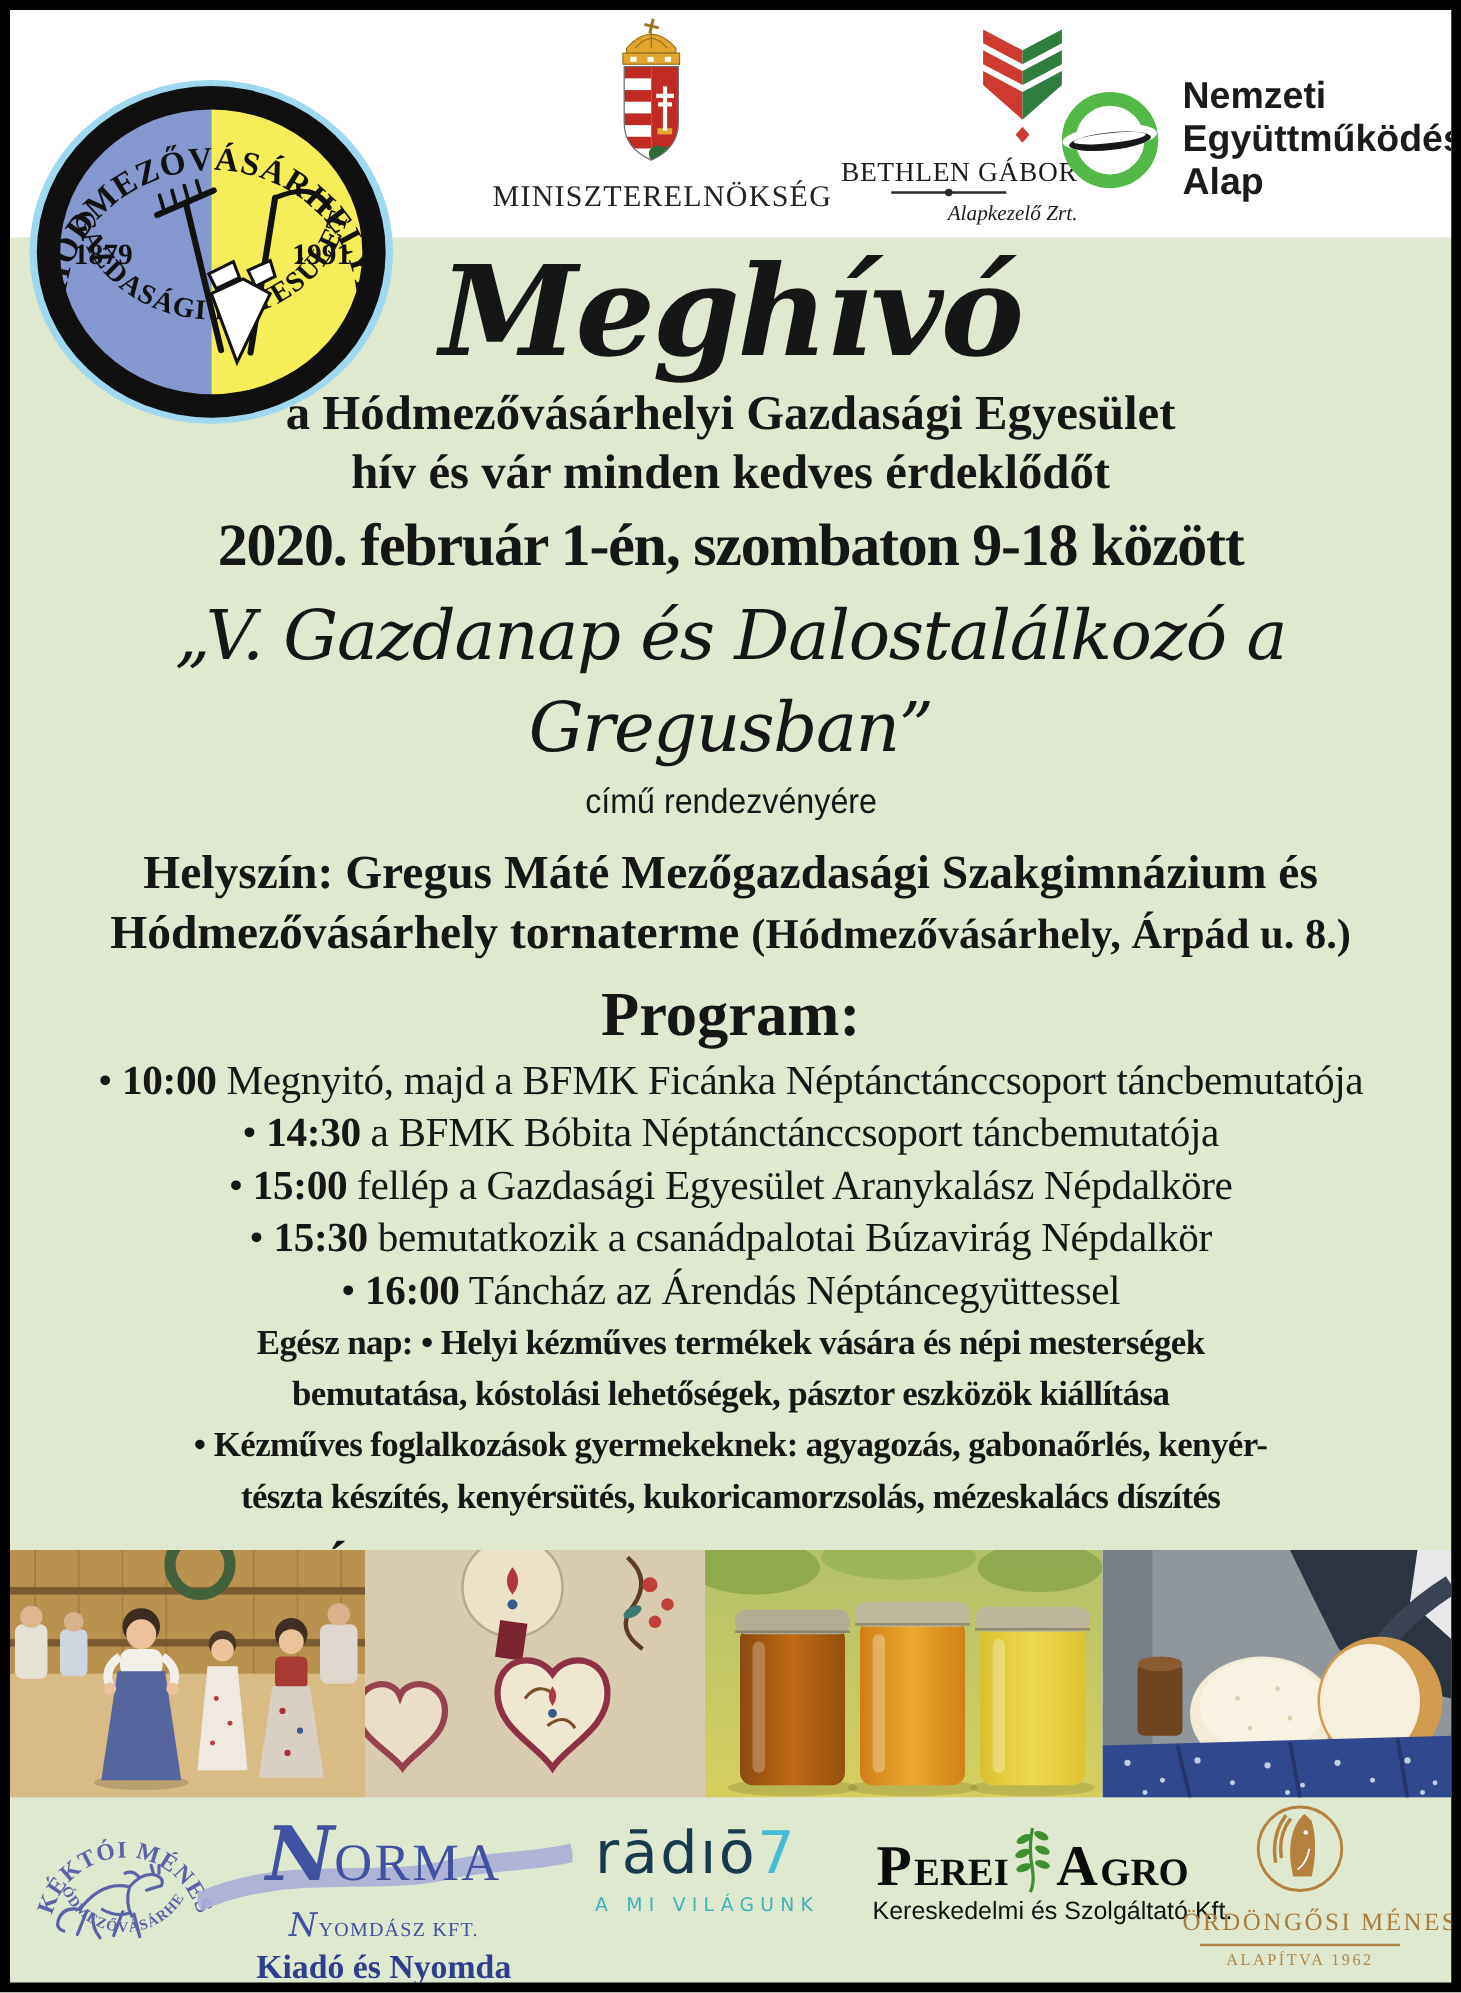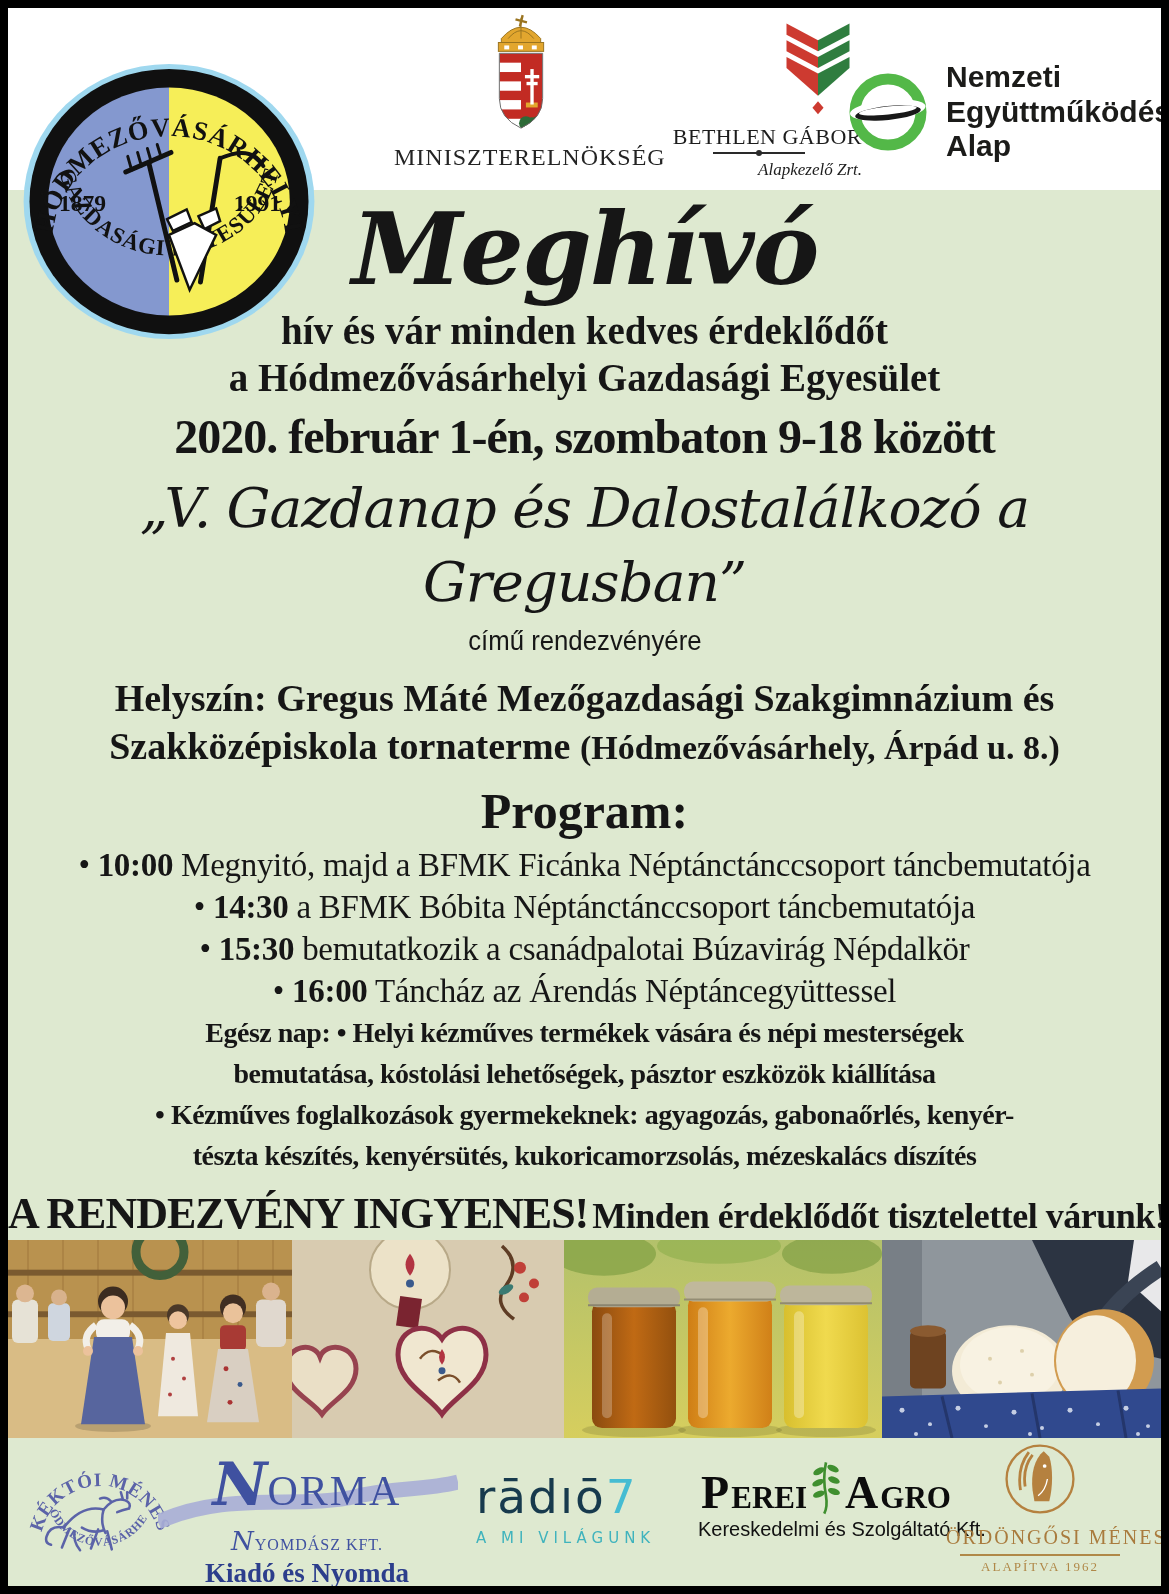--- a/index.html
+++ b/index.html
@@ -44,21 +44,21 @@
   .sp { position:absolute; text-align:center; }
   .sp-kektoi { left:14px; top:8px; }
   .sp-norma { left:168px; top:16px; width:262px; }
   .norma-swoosh { position:absolute; left:-18px; top:10px; z-index:1; }
   .norma-name { position:relative; z-index:2; color:#3f51a0; line-height:60px; }
   .norma-initial { font-family:"DejaVu Serif", serif; font-style:italic; font-size:60px; font-weight:600; }
   .norma-rest { font-size:42px; letter-spacing:2px; }
   .norma-sub { position:relative; z-index:2; color:#3f51a0; font-size:16px; letter-spacing:1px; margin-top:-4px; }
   .norma-sub .norma-initial2 { font-family:"DejaVu Serif", serif; font-style:italic; font-size:26px; }
   .norma-tag { position:relative; z-index:2; color:#2c3e8c; font-weight:bold; font-size:27px; margin-top:2px; }
-  .sp-radio { left:468px; top:34px; width:220px; text-align:left; }
+  .sp-radio { left:468px; top:20px; width:220px; text-align:left; }
   .radio-name { font-family:"DejaVu Sans", sans-serif; font-size:47px; font-weight:500; color:#173a4d; letter-spacing:2px; line-height:1.05; }
   .radio-seven { color:#45bcd2; }
   .radio-tag { font-family:"DejaVu Sans", sans-serif; font-size:15px; letter-spacing:5px; color:#3fb3bd; margin-top:8px; }
   .sp-perei { left:690px; top:22px; width:256px; }
   .perei-name { color:#0c0c0c; font-weight:bold; display:flex; align-items:flex-end; justify-content:center; gap:2px; }
   .perei-big { font-size:46px; line-height:1; }
   .perei-small { font-size:31px; line-height:1.15; }
   .perei-icon { margin:0 2px; }
   .perei-sub { font-family:"Liberation Sans", sans-serif; font-size:20px; color:#111; margin-top:2px; white-space:nowrap; }
   .sp-ordongosi { left:938px; top:2px; width:188px; color:#a97b3d; }
@@ -168,43 +168,48 @@
       <line x1="202" y1="98" x2="182" y2="224" stroke-width="5"></line>
       <path d="M202,98 Q234,84 246,106" stroke-width="4"></path>
       <polygon points="148,160 168,150 173,163 154,172" fill="#fff" stroke-width="2.5"></polygon>
       <polygon points="180,157 198,149 202,162 186,170" fill="#fff" stroke-width="2.5"></polygon>
       <polygon points="150,176 176,164 198,176 171,232" fill="#fff" stroke-width="2.5"></polygon>
     </g>
   </svg>
 
   <div class="content">
     <div class="title-script">Meghívó</div>
+    <div class="intro">a Hódmezővásárhelyi Gazdasági Egyesület</div>
     <div class="intro">hív és vár minden kedves érdeklődőt</div>
-    <div class="intro">a Hódmezővásárhelyi Gazdasági Egyesület</div>
     <div class="date-line">2020. február 1-én, szombaton 9-18 között</div>
     <div class="event-script">„V. Gazdanap és Dalostalálkozó a Gregusban”</div>
     <div><span class="event-sub">című rendezvényére</span></div>
     <div class="venue">
       <div>Helyszín: Gregus Máté Mezőgazdasági Szakgimnázium és</div>
       <div>
-        <span>Szakközépiskola tornaterme</span>
+        <span>Hódmezővásárhely tornaterme</span>
         <span class="paren">(Hódmezővásárhely, Árpád u. 8.)</span>
       </div>
     </div>
     <div class="program-heading">Program:</div>
 
     <div class="p-item">
       <span>•</span>
       <b>10:00</b>
       <span>Megnyitó, majd a BFMK Ficánka Néptánctánccsoport táncbemutatója</span>
     </div>
     <div class="p-item">
       <span>•</span>
       <b>14:30</b>
       <span>a BFMK Bóbita Néptánctánccsoport táncbemutatója</span>
+    </div>
+    <div class="p-item">
+      <span>•</span>
+      <b>15:00</b>
+      <span>fellép a Gazdasági Egyesület Aranykalász Népdalköre</span>
     </div>
     <div class="p-item">
       <span>•</span>
       <b>15:30</b>
       <span>bemutatkozik a csanádpalotai Búzavirág Népdalkör</span>
     </div>
     <div class="p-item">
       <span>•</span>
       <b>16:00</b>
       <span>Táncház az Árendás Néptáncegyüttessel</span>

